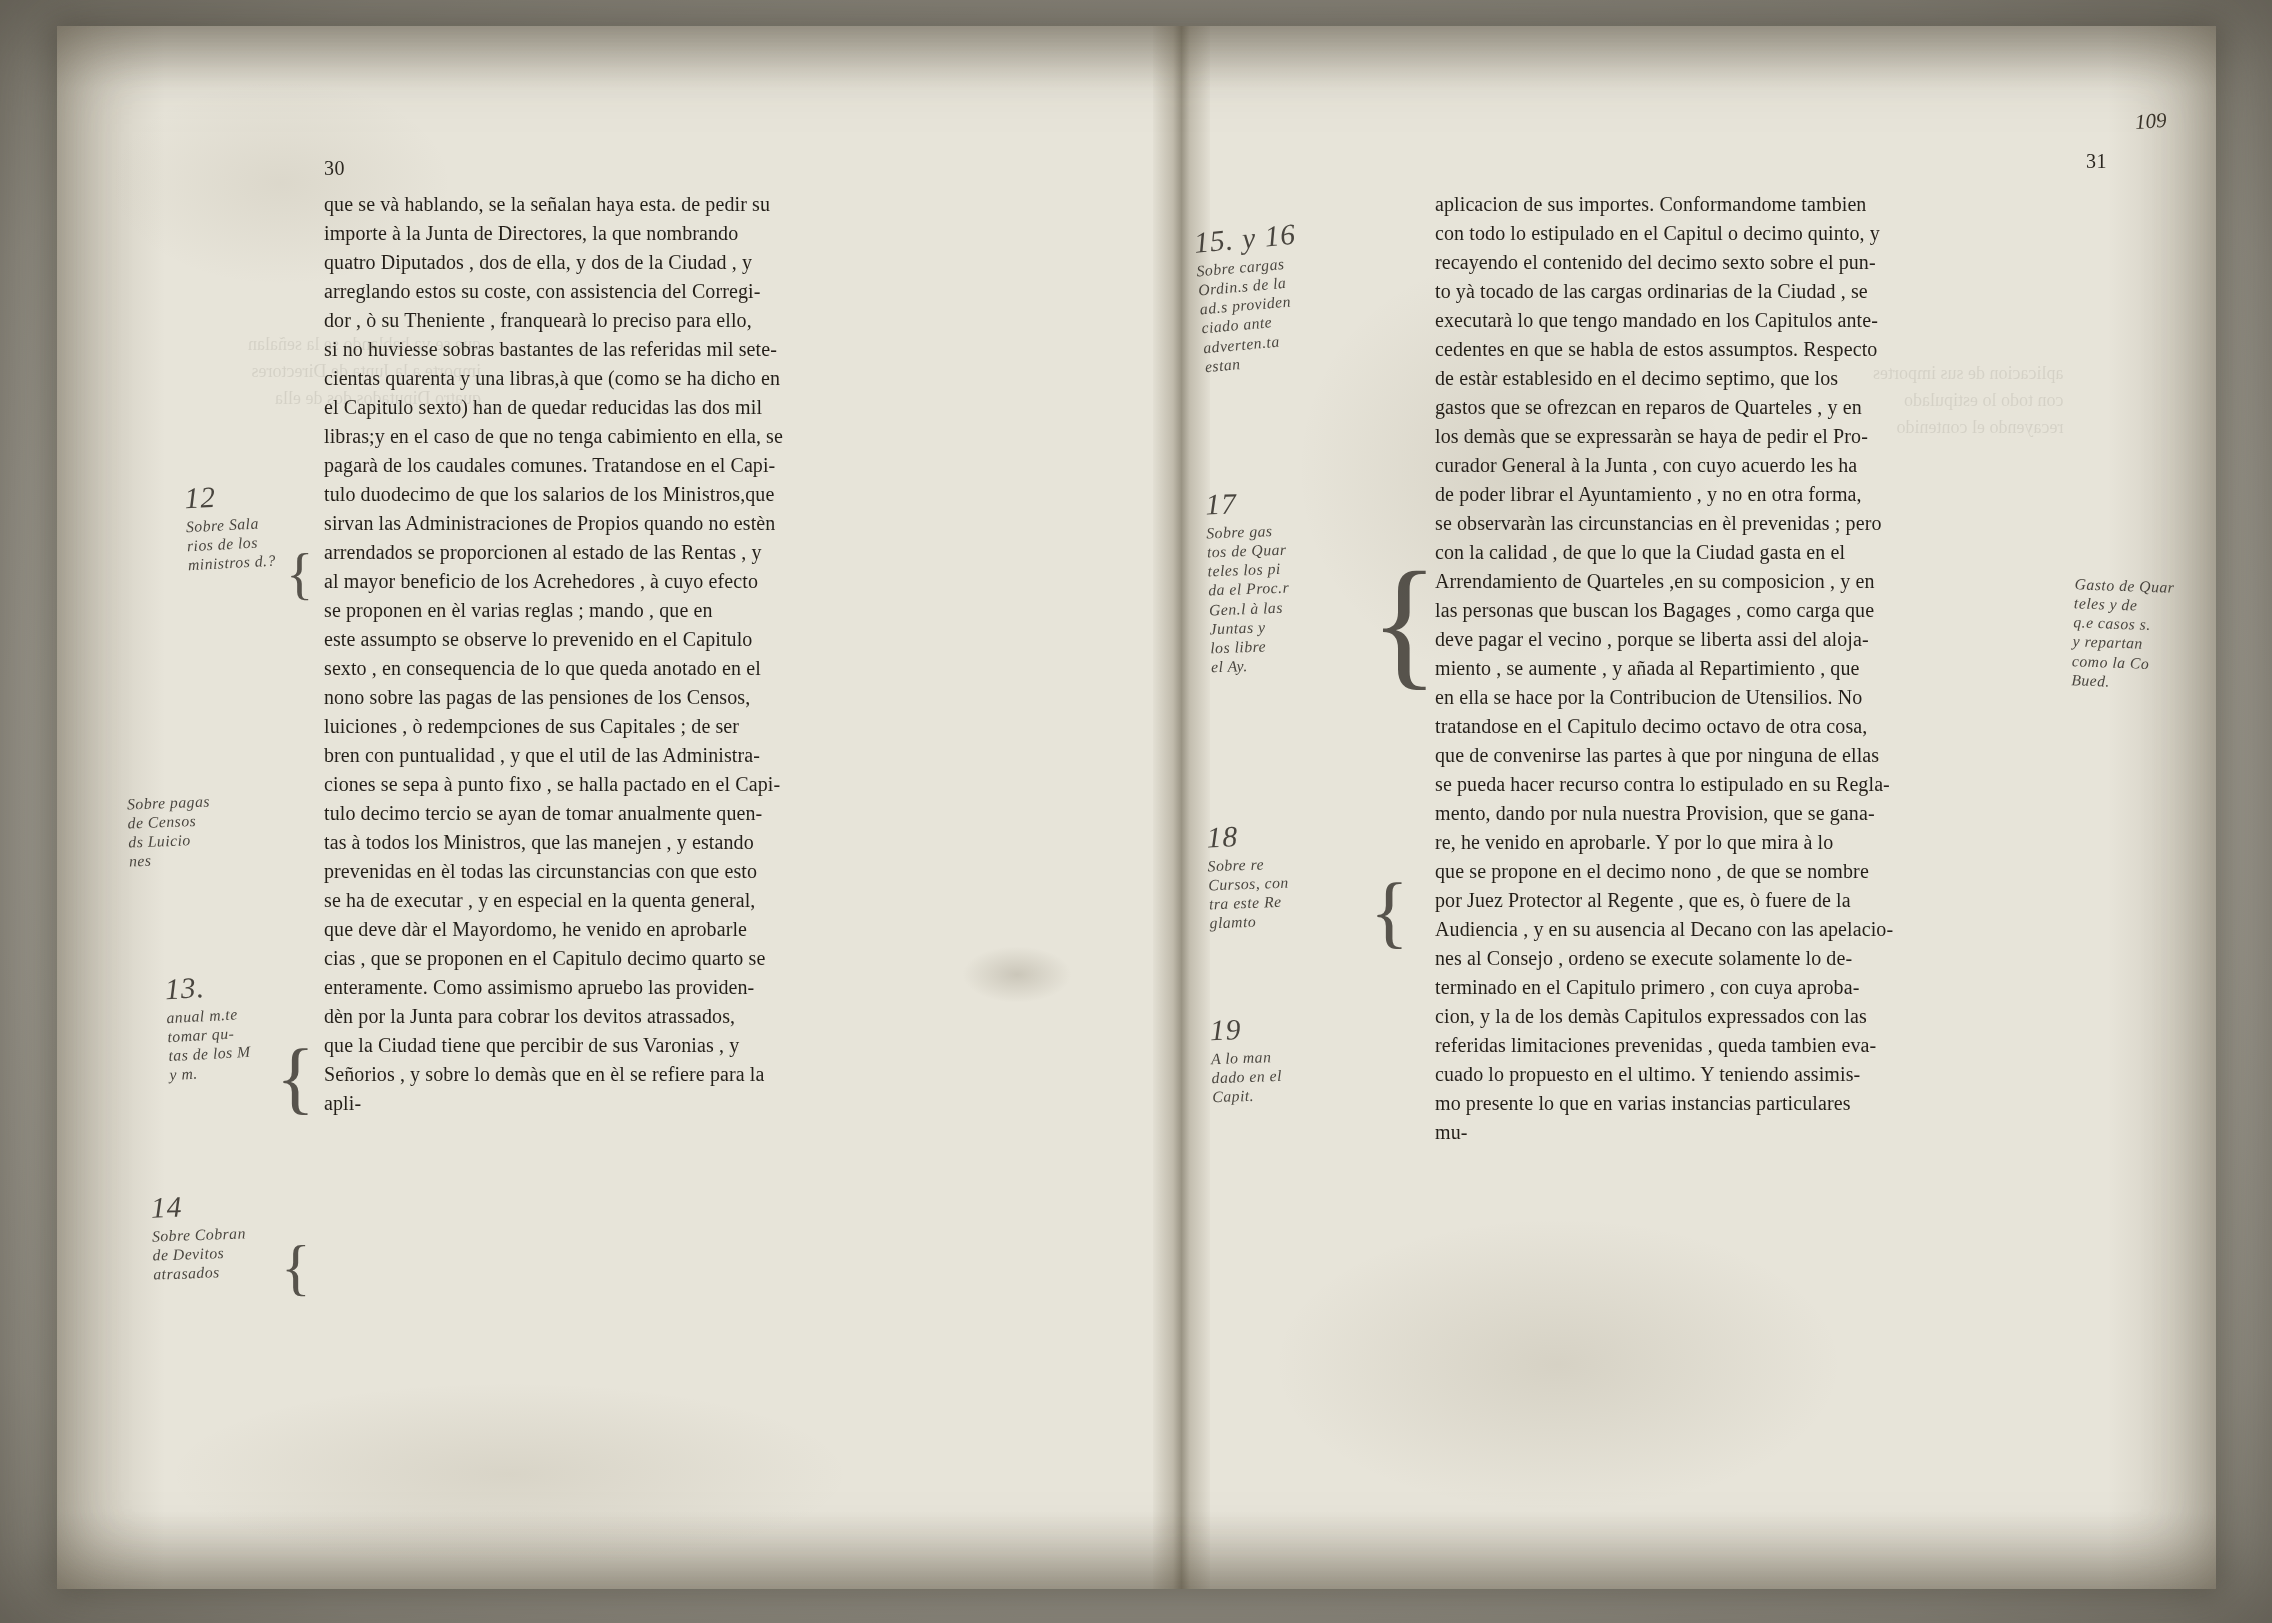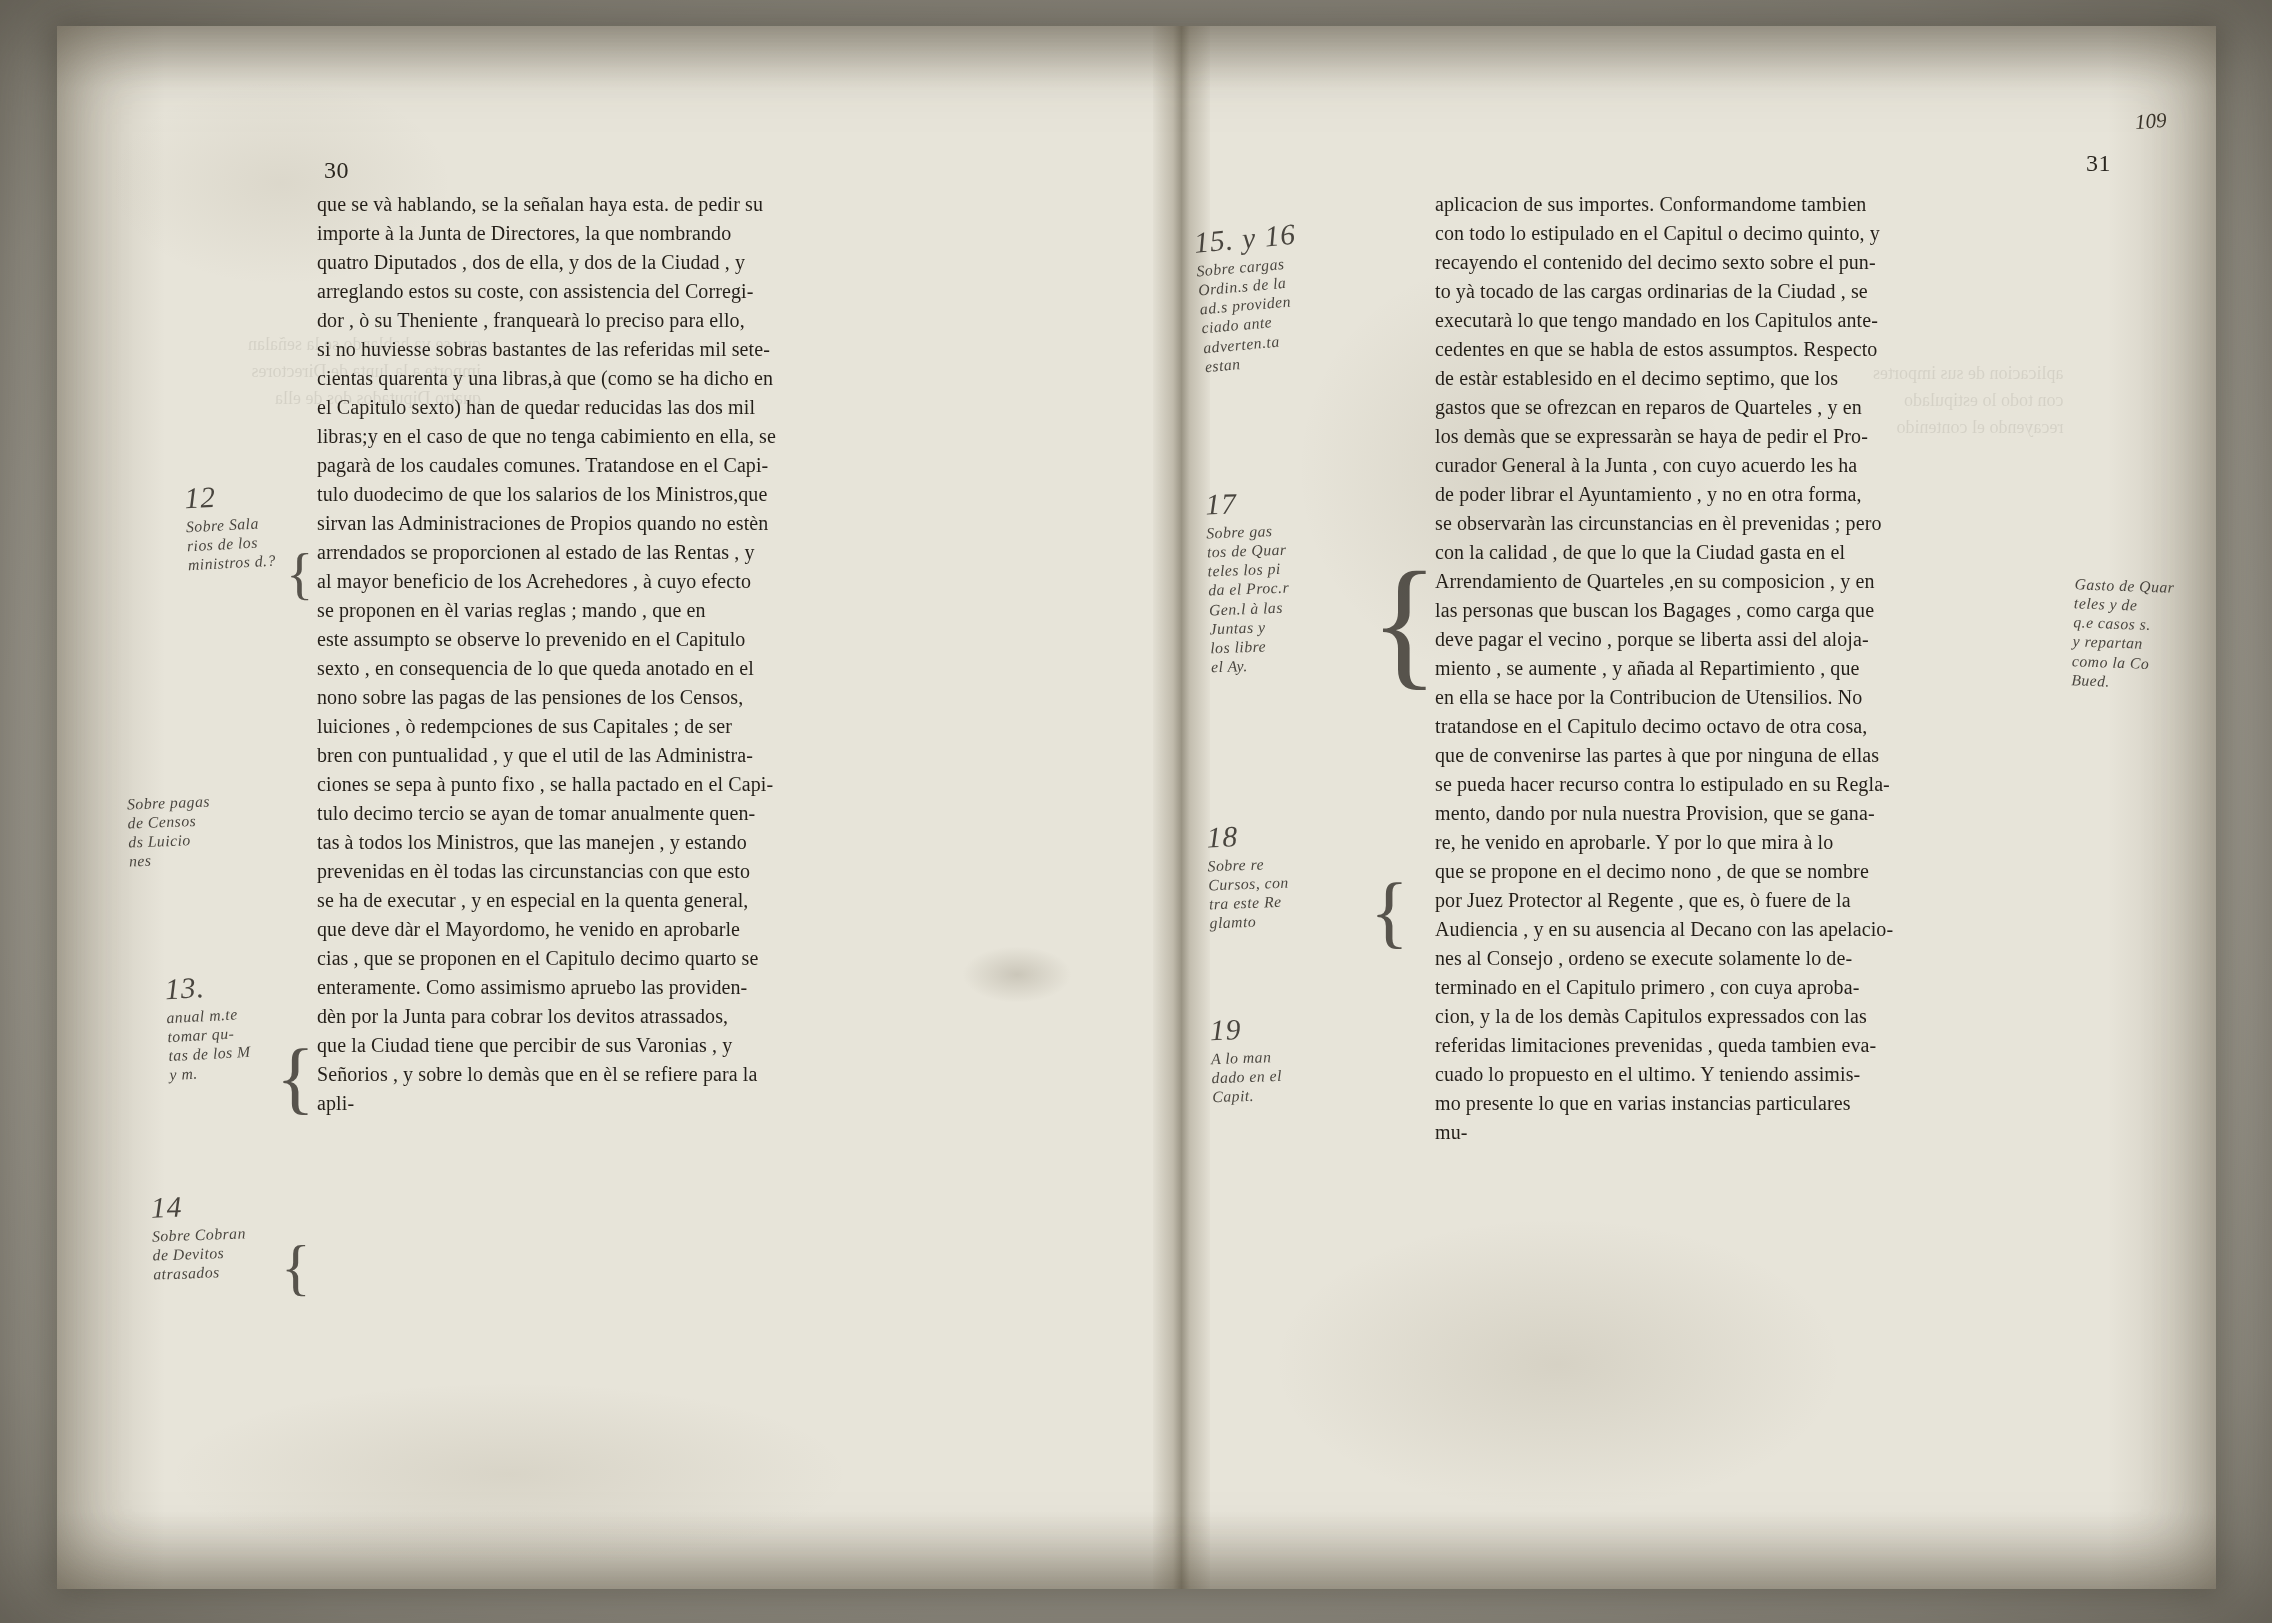--- a/index.html
+++ b/index.html
@@ -75,21 +75,21 @@
     height: 1563px;
     overflow: hidden;
   }
   #page-left { left: 0; width: 1125px; }
   #page-right { left: 1125px; width: 1034px; }
 
   .folio {
     position: absolute;
     font-family: "Liberation Serif", serif;
     color: #2b2720;
-    font-size: 24px;
+    font-size: 20px;
     letter-spacing: 0.5px;
   }
   .folio-hand {
     position: absolute;
     font-family: "Liberation Serif", serif;
     color: #3a342a;
     font-size: 21px;
     font-style: italic;
     transform: rotate(-4deg);
   }
@@ -180,21 +180,21 @@
     <div id="gutter"></div>
 
     <div class="page-half" id="page-left">
 
       <div class="folio" style="left:267px;top:131px;">30</div>
 
       <div class="showthrough" style="left:191px;top:305px;">
         que se va hablando se la señalan<br>importe a la Junta de Directores<br>quatro Diputados dos de ella
       </div>
 
-      <div class="textblock" style="left:260px;top:164px;width:667px;">
+      <div class="textblock" style="left:267px;top:164px;width:667px;">
         <span class="ln">que se và hablando, se la señalan haya esta. de pedir su</span>
         <span class="ln">importe à la Junta de Directores, la que nombrando</span>
         <span class="ln">quatro Diputados , dos de ella, y dos de la Ciudad , y</span>
         <span class="ln">arreglando estos su coste, con assistencia del Corregi-</span>
         <span class="ln">dor , ò su Theniente , franquearà lo preciso para ello,</span>
         <span class="ln">si no huviesse sobras bastantes de las referidas mil sete-</span>
         <span class="ln">cientas quarenta y una libras,à que (como se ha dicho en</span>
         <span class="ln">el Capitulo sexto) han de quedar reducidas las dos mil</span>
         <span class="ln">libras;y en el caso de que no tenga cabimiento en ella, se</span>
         <span class="ln">pagarà de los caudales comunes. Tratandose en el Capi-</span>

